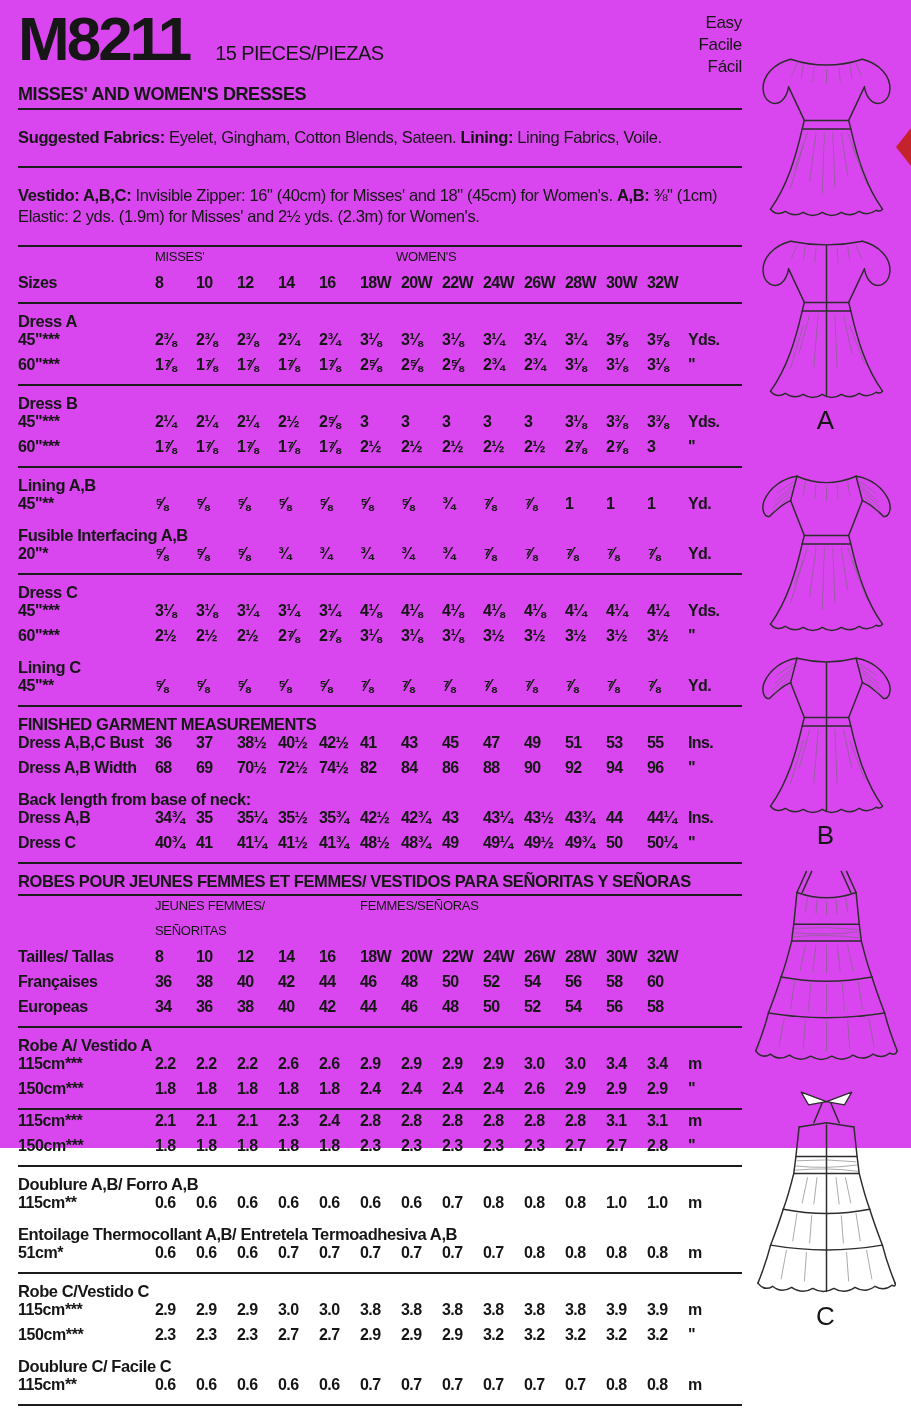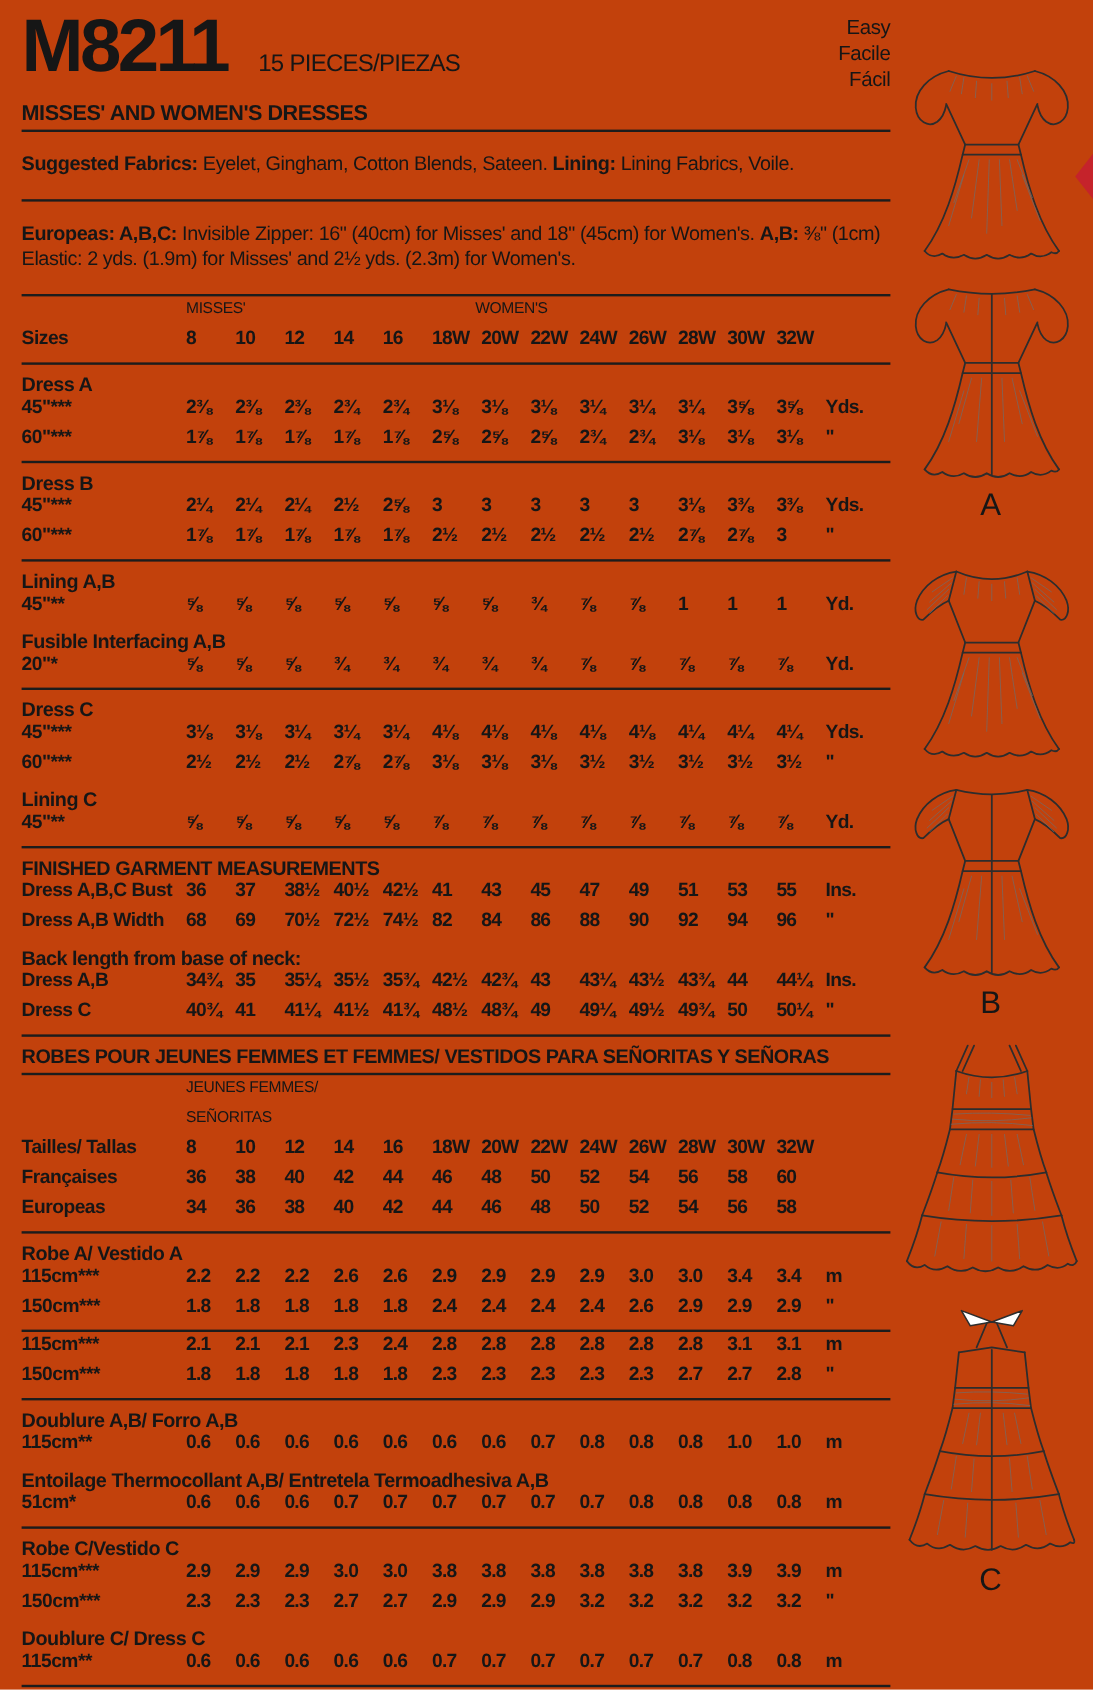--- a/index.html
+++ b/index.html
@@ -1,19 +1,19 @@
 <!DOCTYPE html>
 <html><head>
 <meta charset="utf-8">
 <style>
   *{box-sizing:border-box}
   html,body{margin:0;padding:0}
   body{width:911px;height:1408px;background:#fff;color:#161616;
        font-family:"Liberation Sans","DejaVu Sans",sans-serif;overflow:hidden}
-  .page{position:relative;width:911px;height:1408px;background:#c2410c}
+  .page{position:relative;width:911px;height:1148px;background:#d946ef}
   .left-col{position:absolute;left:18px;top:6px;width:724px}
   .right-col{position:absolute;left:741px;top:40px;width:170px}
 
   .masthead{display:flex;align-items:flex-start}
   .pattern-number{font-size:62px;font-weight:bold;letter-spacing:-3px;line-height:.95;margin:4px 0 0}
   .pieces{font-size:20px;font-weight:normal;margin:36px 0 0 26px;letter-spacing:-.6px;white-space:nowrap}
   .difficulty{margin-left:auto;text-align:right;font-size:17px;font-weight:normal;line-height:1.3;margin-top:6px;letter-spacing:-.3px}
   .main-title{font-size:18px;font-weight:bold;letter-spacing:-.4px;margin-top:6px}
   .rule{border:none;border-top:2px solid #1c1c1c;margin:3px 0 2px}
   .para{font-size:16.5px;letter-spacing:-.35px;line-height:1.3;margin:17px 0}
@@ -54,21 +54,21 @@
         <div>Fácil</div>
       </div>
     </div>
 
     <div class="main-title">MISSES' AND WOMEN'S DRESSES</div>
     <div class="rule"></div>
 
     <p class="para"><b>Suggested Fabrics:</b><span> Eyelet, Gingham, Cotton Blends, Sateen. </span><b>Lining:</b><span> Lining Fabrics, Voile.</span></p>
     <div class="rule"></div>
 
-    <p class="para"><b>Europeas: A,B,C:</b><span> Invisible Zipper: 16" (40cm) for Misses' and 18" (45cm) for Women's. </span><b>A,B:</b><span> ⅜" (1cm) Elastic: 2 yds. (1.9m) for Misses' and 2½ yds. (2.3m) for Women's.</span></p>
+    <p class="para"><b>Vestido: A,B,C:</b><span> Invisible Zipper: 16" (40cm) for Misses' and 18" (45cm) for Women's. </span><b>A,B:</b><span> ⅜" (1cm) Elastic: 2 yds. (1.9m) for Misses' and 2½ yds. (2.3m) for Women's.</span></p>
     <div class="rule"></div>
 
     <div id="imperial-table">
         <div class="g-row">
           <div class="group-label" style="grid-column: 2 / span 5;">MISSES'</div>
           <div class="group-label" style="grid-column: 7 / span 9; margin-left: 36px;">WOMEN'S</div>
         </div>
         <div class="g-row">
           <div class="row-label">Sizes</div>
           <div class="num">8</div>
@@ -339,20 +339,21 @@
         </div>
         <div class="rule"></div>
       </div>
 
     <div class="standalone-title">ROBES POUR JEUNES FEMMES ET FEMMES/ VESTIDOS PARA SEÑORITAS Y SEÑORAS</div>
     <div class="rule"></div>
 
     <div id="metric-table">
         <div class="g-row">
           <div class="group-label" style="grid-column: 2 / span 5;">JEUNES FEMMES/</div>
+          <div class="group-label" style="grid-column: 7 / span 9;">FEMMES/SEÑORAS</div>
         </div>
         <div class="g-row">
           <div class="group-label" style="grid-column: 2 / span 5;">SEÑORITAS</div>
         </div>
         <div class="g-row">
           <div class="row-label">Tailles/ Tallas</div>
           <div class="num">8</div>
           <div class="num">10</div>
           <div class="num">12</div>
           <div class="num">14</div>
@@ -547,21 +548,21 @@
           <div class="num">2.9</div>
           <div class="num">2.9</div>
           <div class="num">3.2</div>
           <div class="num">3.2</div>
           <div class="num">3.2</div>
           <div class="num">3.2</div>
           <div class="num">3.2</div>
           <div class="unit">"</div>
         </div>
         <div class="g-row">
-          <div class="sec-title">Doublure C/ Dress C</div>
+          <div class="sec-title">Doublure C/ Facile C</div>
         </div>
         <div class="g-row">
           <div class="row-label">115cm**</div>
           <div class="num">0.6</div>
           <div class="num">0.6</div>
           <div class="num">0.6</div>
           <div class="num">0.6</div>
           <div class="num">0.6</div>
           <div class="num">0.7</div>
           <div class="num">0.7</div>

